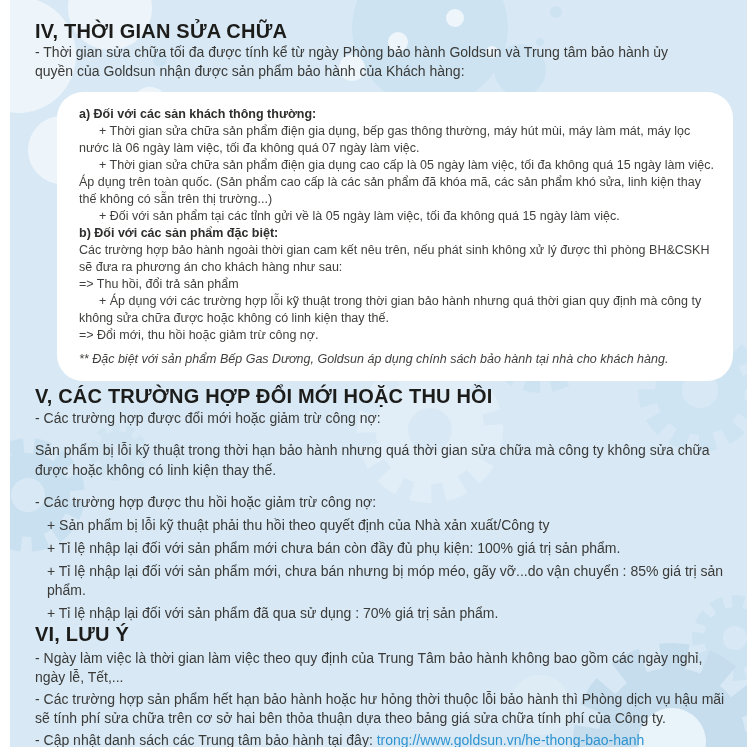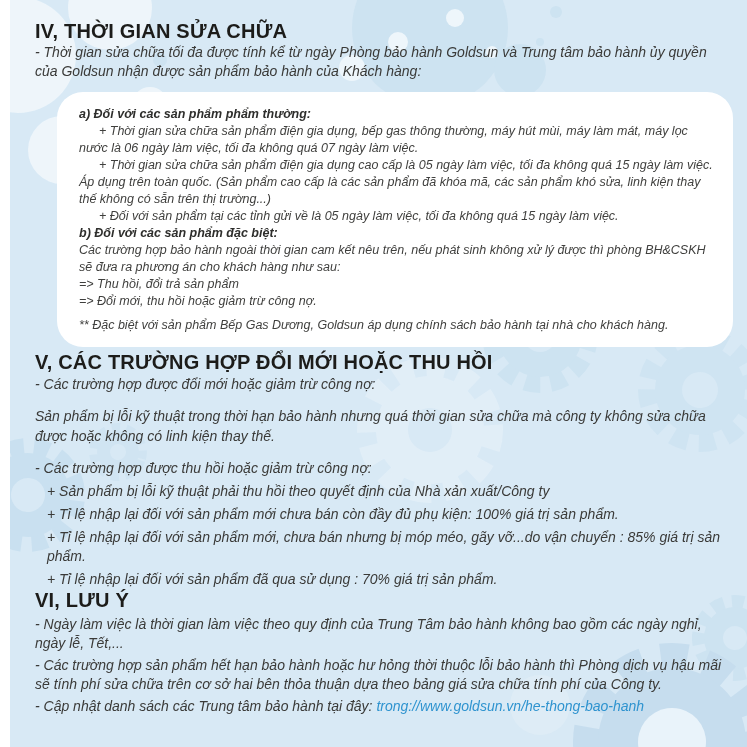--- a/index.html
+++ b/index.html
@@ -15,21 +15,21 @@
 
   h1.section-heading {
     margin:0; padding:0;
     font-size:20px; font-weight:bold; color:#1c1c1a;
     letter-spacing:0.2px;
   }
   .h-iv { margin-top:4px; margin-bottom:7px; }
   .h-v  { margin-top:17px; margin-bottom:8px; }
   .h-vi { margin-top:19px; margin-bottom:8px; }
 
-  p { margin:0;font-style:italic; }
+  p { margin:0; }
   .body-text { font-size:14px; line-height:19px; color:#3a3a38; }
   .intro { max-width:672px; margin-bottom:11px; }
 
   .card {
     background:#ffffff; border-radius:26px;
     width:676px; margin-left:22px; box-sizing:border-box;
     padding:14px 18px 13px 22px;
     margin-bottom:4px;
   }
   .card p { font-size:12.5px; line-height:17px; color:#3f3f3d; }
@@ -118,27 +118,28 @@
   </svg>
 
   <div class="left-strip"></div>
 
   <div class="content">
 
     <h1 class="section-heading h-iv">IV, THỜI GIAN SỬA CHỮA</h1>
     <p class="body-text intro">- Thời gian sửa chữa tối đa được tính kể từ ngày Phòng bảo hành Goldsun và Trung tâm bảo hành ủy quyền của Goldsun nhận được sản phẩm bảo hành của Khách hàng:</p>
 
     <div class="card">
-      <p class="bold">a) Đối với các sản phẩm phẩm thường:</p>
+      <p class="bold">a) Đối với các sản khách thông thường:</p>
       <p class="indent">+ Thời gian sửa chữa sản phẩm điện gia dụng, bếp gas thông thường, máy hút mùi, máy làm mát, máy lọc nước là 06 ngày làm việc, tối đa không quá 07 ngày làm việc.</p>
       <p class="indent">+ Thời gian sửa chữa sản phẩm điện gia dụng cao cấp là 05 ngày làm việc, tối đa không quá 15 ngày làm việc. Áp dụng trên toàn quốc. (Sản phẩm cao cấp là các sản phẩm đã khóa mã, các sản phẩm khó sửa, linh kiện thay thế không có sẵn trên thị trường...)</p>
       <p class="indent">+ Đối với sản phẩm tại các tỉnh gửi về là 05 ngày làm việc, tối đa không quá 15 ngày làm việc.</p>
       <p class="bold">b) Đối với các sản phẩm đặc biệt:</p>
       <p>Các trường hợp bảo hành ngoài thời gian cam kết nêu trên, nếu phát sinh không xử lý được thì phòng BH&amp;CSKH sẽ đưa ra phương án cho khách hàng như sau:</p>
       <p>=&gt; Thu hồi, đổi trả sản phẩm</p>
+      <p class="indent">+ Áp dụng với các trường hợp lỗi kỹ thuật trong thời gian bảo hành nhưng quá thời gian quy định mà công ty không sửa chữa được hoặc không có linh kiện thay thế.</p>
       <p>=&gt; Đổi mới, thu hồi hoặc giảm trừ công nợ.</p>
       <p class="note">** Đặc biệt với sản phẩm Bếp Gas Dương, Goldsun áp dụng chính sách bảo hành tại nhà cho khách hàng.</p>
     </div>
 
     <h1 class="section-heading h-v">V, CÁC TRƯỜNG HỢP ĐỔI MỚI HOẶC THU HỒI</h1>
     <p class="body-text v-para">- Các trường hợp được đổi mới hoặc giảm trừ công nợ:</p>
     <p class="body-text v-para v-gap">Sản phẩm bị lỗi kỹ thuật trong thời hạn bảo hành nhưng quá thời gian sửa chữa mà công ty không sửa chữa được hoặc không có linh kiện thay thế.</p>
     <p class="body-text v-para v-gap">- Các trường hợp được thu hồi hoặc giảm trừ công nợ:</p>
     <p class="body-text plus-item">+ Sản phẩm bị lỗi kỹ thuật phải thu hồi theo quyết định của Nhà xản xuất/Công ty</p>
     <p class="body-text plus-item">+ Tỉ lệ nhập lại đối với sản phẩm mới chưa bán còn đầy đủ phụ kiện: 100% giá trị sản phẩm.</p>

